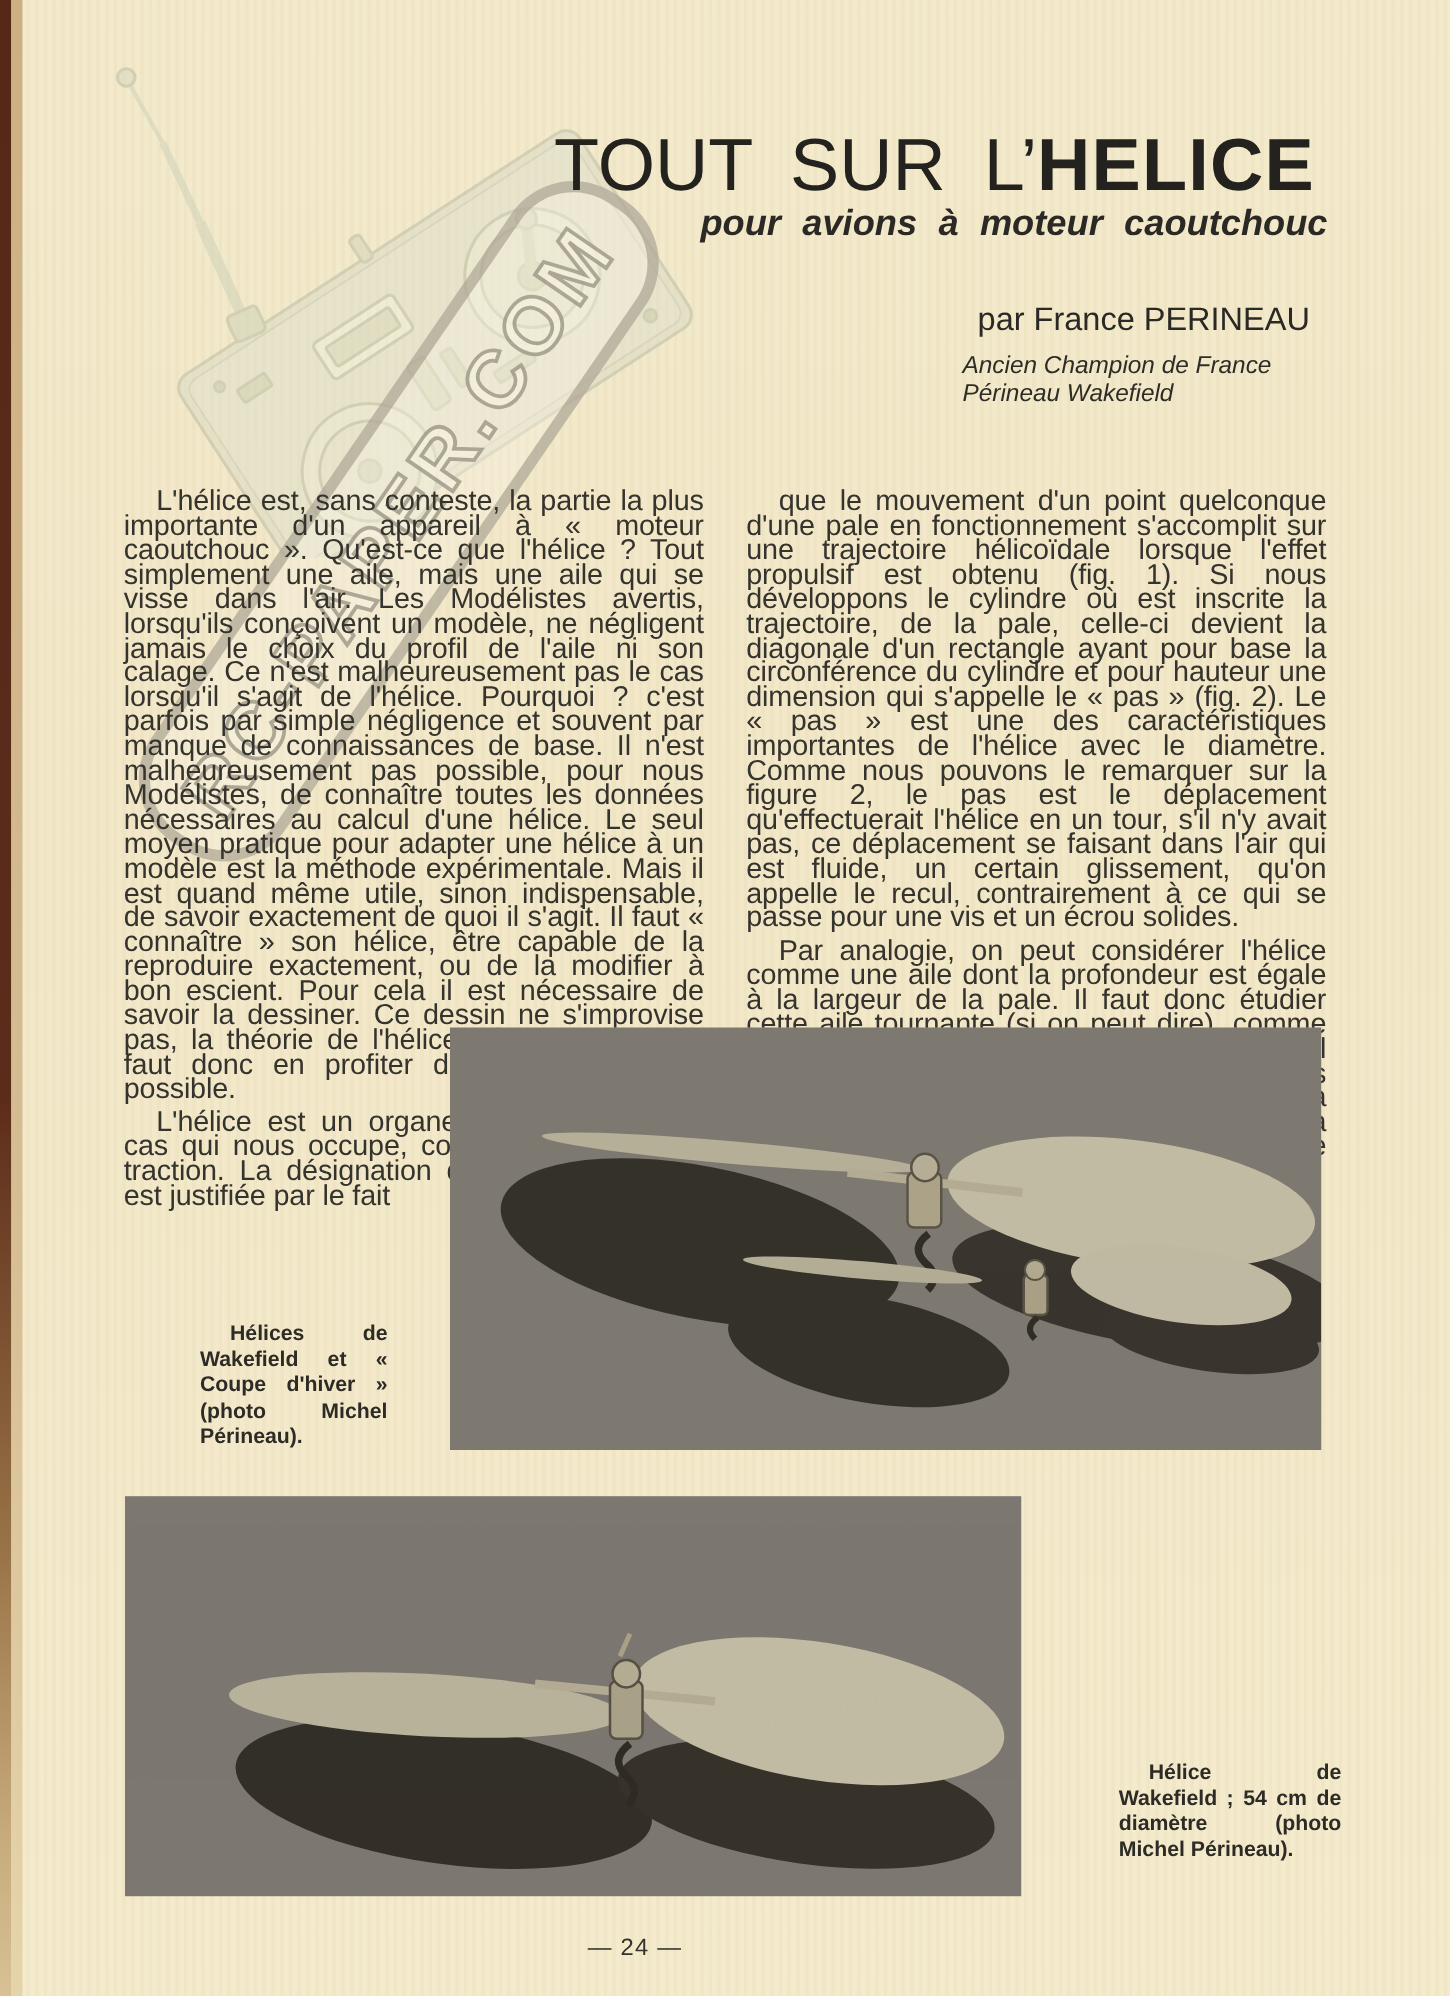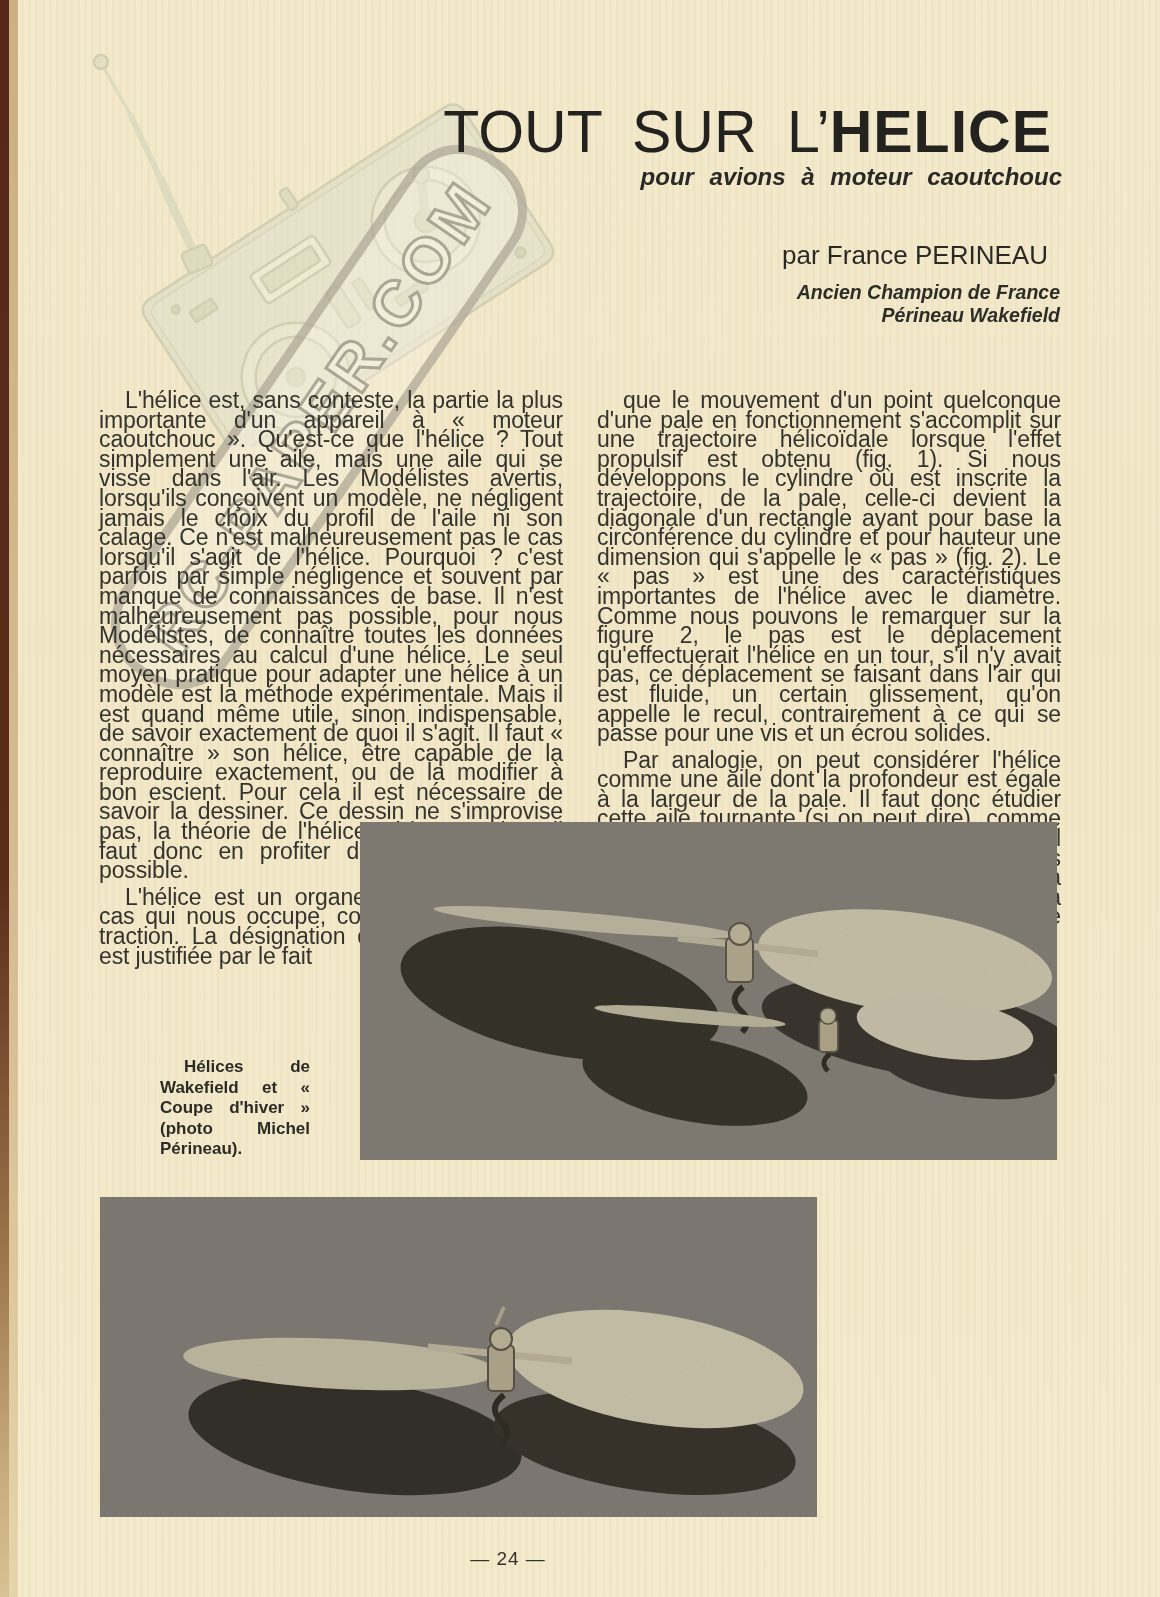--- a/index.html
+++ b/index.html
@@ -36,26 +36,26 @@
     font-family:"Liberation Sans", sans-serif;
     white-space:nowrap;
   }
 
   
   .title{position:absolute;top:82px;right:92px;margin:16px;
     font-size:59px;font-weight:400;letter-spacing:0px;word-spacing:14px;
     color:#24221e;white-space:nowrap;}
   .title b{font-weight:700;letter-spacing:1px;}
   .subtitle{position:absolute;top:163px;right:98px;margin:0;
-    font-size:24px;font-weight:700;font-style:italic;word-spacing:9px;
+    font-size:29px;font-weight:700;font-style:italic;word-spacing:9px;
     color:#2b2925;white-space:nowrap;}
   .byline{position:absolute;top:240px;left:770px;width:290px;text-align:center;
     font-size:26px;color:#2b2925;}
-  .byline-sub{position:absolute;top:281px;left:770px;width:290px;text-align:right;
-    font-size:19.5px;font-style:italic;line-height:23px;color:#2e2c27;font-weight:bold;}
+  .byline-sub{position:absolute;top:281px;left:770px;width:290px;text-align:left;
+    font-size:19.5px;font-style:italic;line-height:23px;color:#2e2c27;}
 
   
   .col{position:absolute;top:347px;width:464px;font-size:23px;line-height:19.6px;
     text-align:justify;letter-spacing:-.12px;color:#35332d;margin-top:44px;}
   .col p{margin:0 0 0 0;text-indent:26px;}
   .col p + p{margin-top:7px;}
   .col-left{left:99px;}
   .col-right{left:597px;}
 
   
@@ -192,15 +192,18 @@
       <ellipse cx="240" cy="167" rx="157" ry="25" fill="#ddd5ba" transform="rotate(3 240 167)"></ellipse>
       <ellipse cx="555" cy="172" rx="150" ry="55" fill="#e8e0c5" transform="rotate(9 555 172)"></ellipse>
       <line x1="328" y1="150" x2="472" y2="164" stroke="#d5ccb0" stroke-width="7"></line>
       <rect x="388" y="148" width="26" height="46" rx="5" fill="#cbc1a2" stroke="#66604f" stroke-width="2"></rect>
       <circle cx="401" cy="142" r="11" fill="#d7ceb1" stroke="#66604f" stroke-width="2"></circle>
       <line x1="396" y1="128" x2="404" y2="110" stroke="#c9bfa0" stroke-width="4"></line>
       <path d="M404,198 q-16,12 -4,25 q14,12 2,24" fill="none" stroke="#38342b" stroke-width="6"></path>
       <rect width="717" height="320" filter="url(#grainB)" opacity=".16"></rect>
     </svg>
   </div>
+  <div class="caption cap2">
+    <p>Hélice de Wakefield ; 54 cm de diamètre (photo Michel Périneau).</p>
+  </div>
 
   <div class="pageno">— 24 —</div>
 </div>
 
 </body></html>

